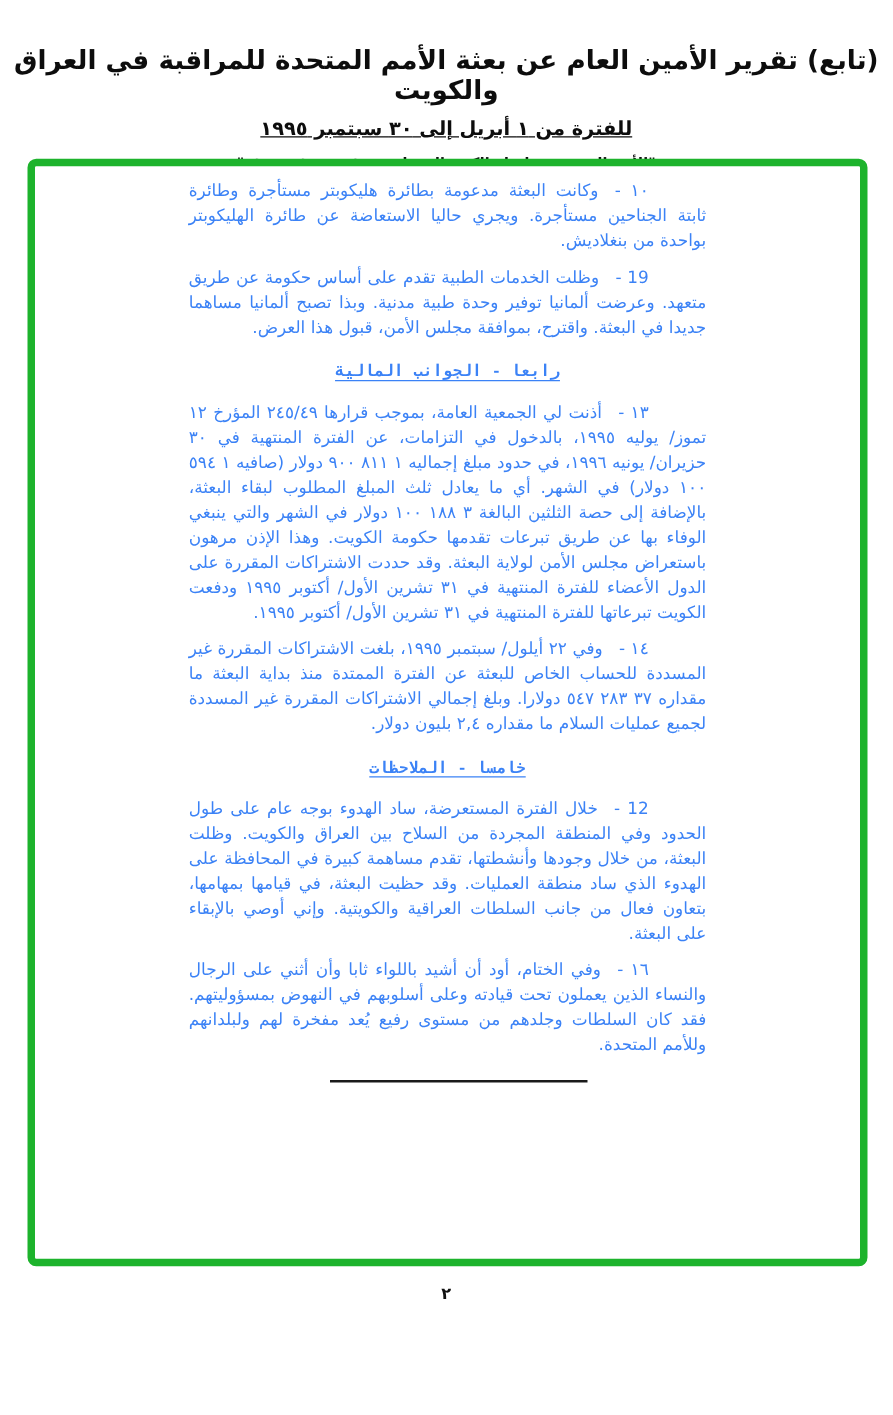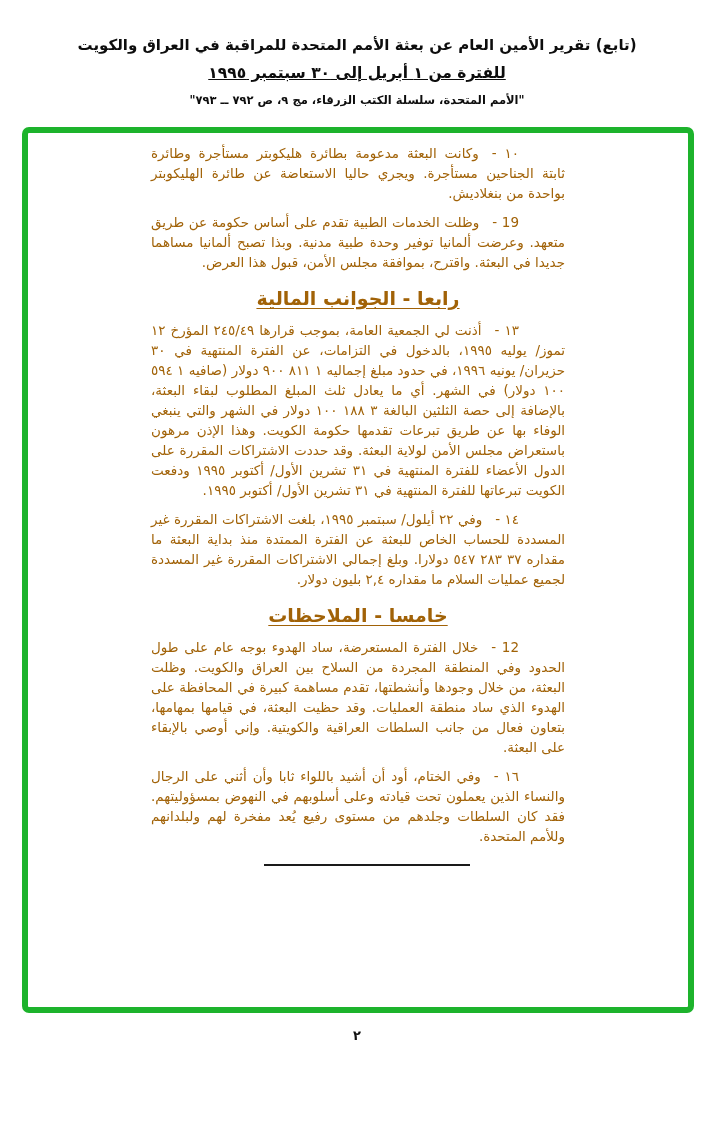--- a/index.html
+++ b/index.html
@@ -3,38 +3,38 @@
 <meta charset="utf-8">
 <style>
   html,body{margin:0;padding:0;}
   body{
     width:714px;height:1132px;position:relative;background:#ffffff;
     font-family:"DejaVu Sans",sans-serif;color:#111;overflow:hidden;
   }
   .doc-header{
     direction:rtl;text-align:center;padding-top:36px;color:#0d0d0d;
   }
-  .doc-title{font-size:15px;font-weight:700;margin-bottom:10px;letter-spacing:0;}
+  .doc-title{font-size:21px;font-weight:700;margin-bottom:10px;letter-spacing:0;}
   .doc-period{font-size:15.5px;font-weight:700;margin-bottom:11px;text-decoration:underline;}
   .doc-source{font-size:11.5px;font-weight:700;}
   .green-box{
     position:absolute;left:22px;top:127px;width:672px;height:886px;
     box-sizing:border-box;border:6px solid #1db32c;border-radius:7px;
     background:#fff;
   }
   .doc-body{
     direction:rtl;width:414px;margin:10px auto 0;
-    font-size:13.5px;line-height:20px;text-align:justify;color:#a16207;
+    font-size:13.5px;line-height:20px;text-align:justify;color:#3b82f6;
   }
   .doc-body p{margin:0 0 9px;text-indent:46px;}
   .pnum{margin-left:13px;white-space:nowrap;}
   .section-heading{
     font-weight:700;text-align:center;text-indent:0;
     text-decoration:underline;text-underline-offset:3px;
-    margin:16px 0 12px;font-size:19px;
+    margin:16px 0 12px;font-size:13px;font-family:Liberation Mono, monospace;
   }
   .footnote-divider{
     width:206px;height:2px;background:#1a1a1a;
     margin:18px 95px 0 auto;
   }
   .page-number{
     position:absolute;top:1028px;left:0;right:0;text-align:center;
     font-size:13px;font-weight:700;direction:rtl;
   }
 </style>

